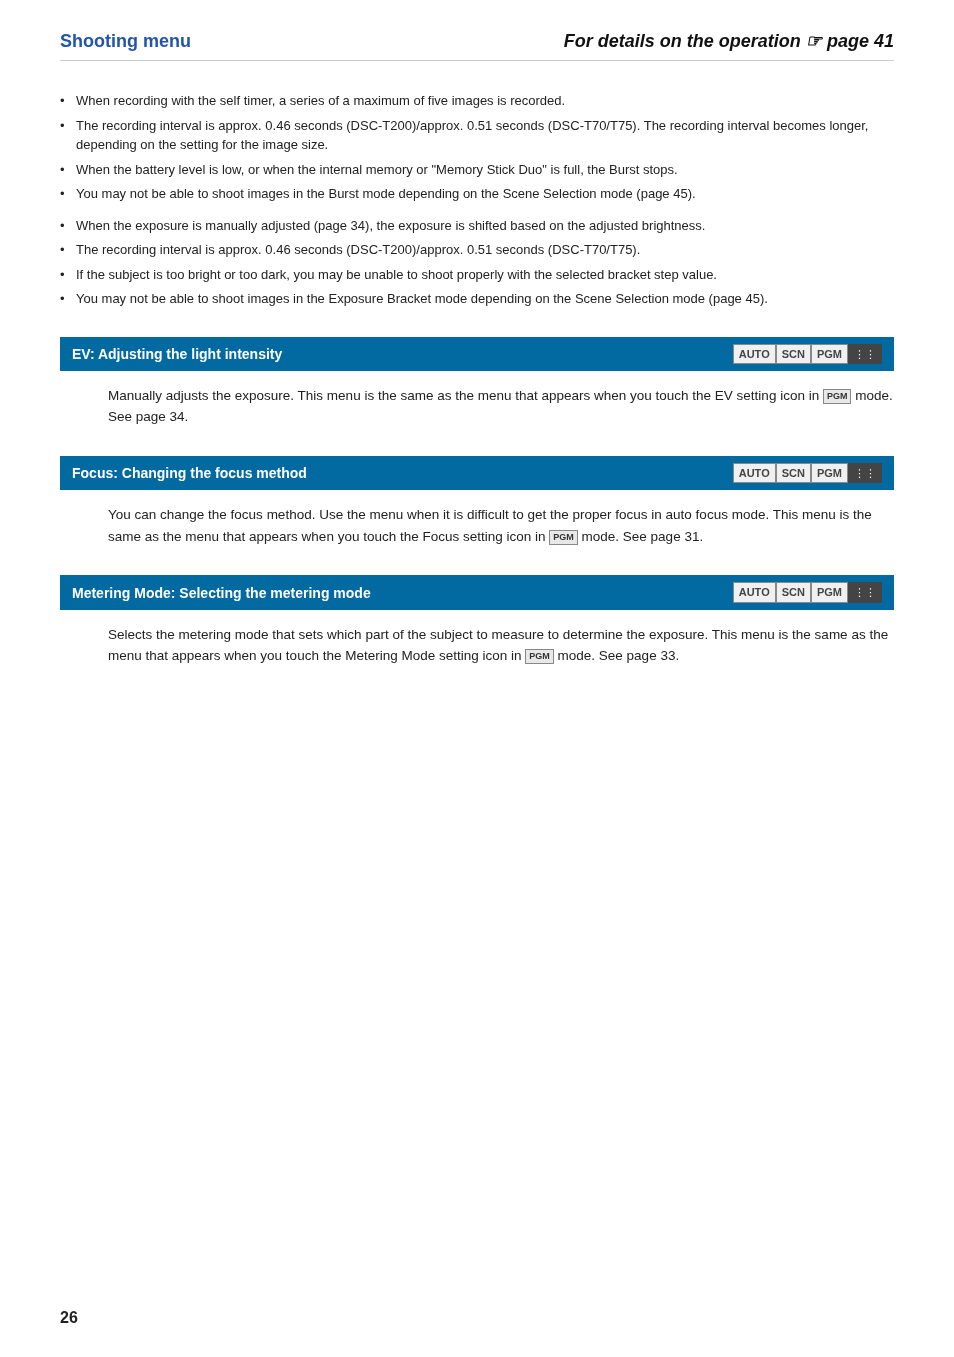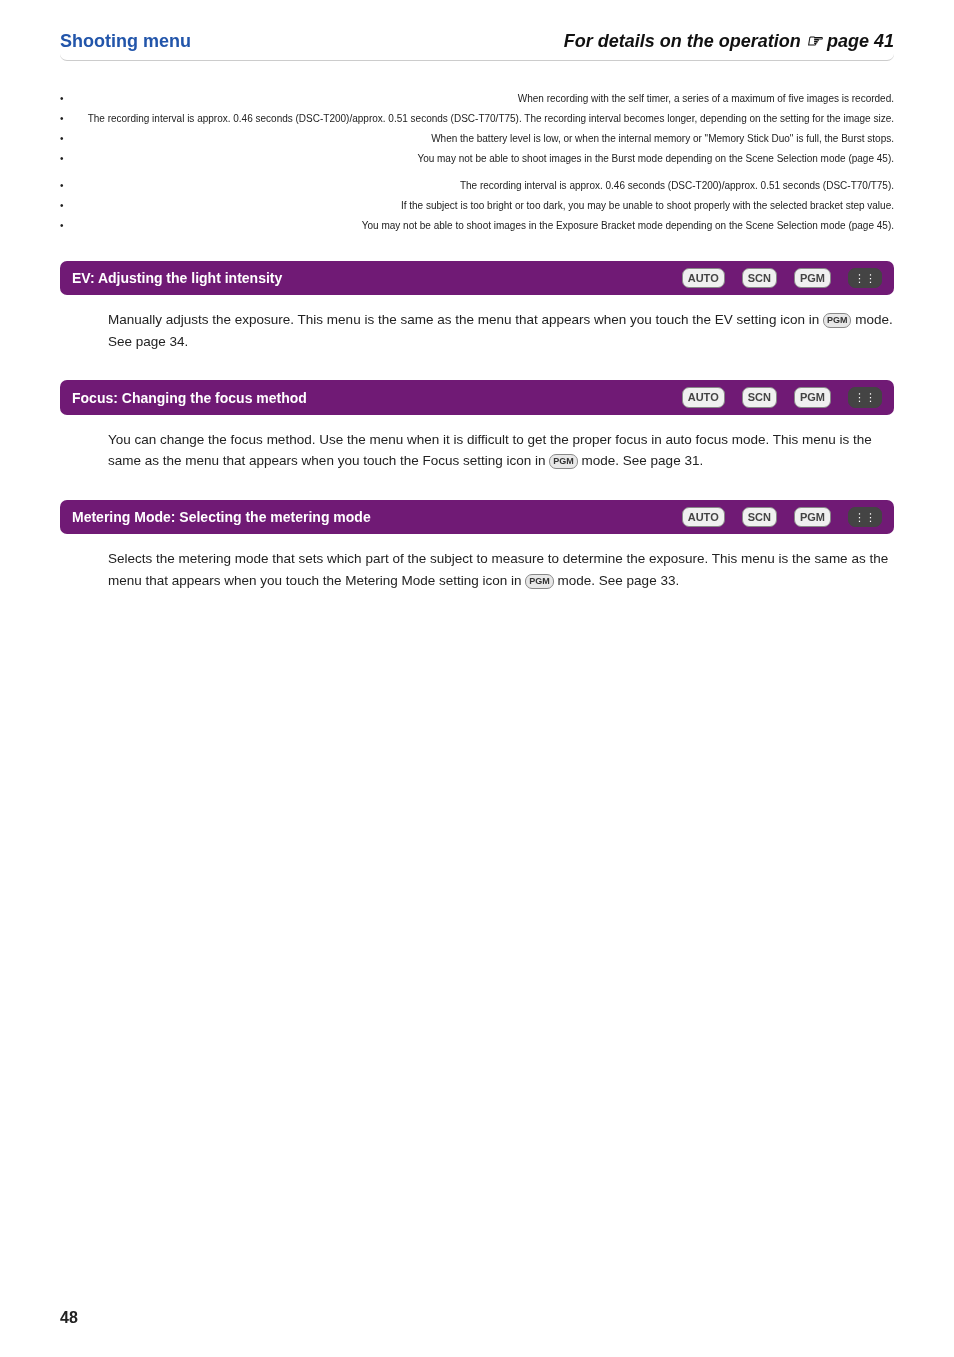--- a/index.html
+++ b/index.html
@@ -1,15 +1,15 @@
 <!DOCTYPE html>
 <html><head>
   <meta charset="utf-8">
   <style>
-    * { margin: 0; padding: 0; box-sizing: border-box; border-radius: 7px; }
+    * { margin: 0; padding: 0; box-sizing: border-box; }
 
     body {
       background: #ffffff;
       font-family: Arial, Helvetica, sans-serif;
       font-size: 13.5px;
       color: #222222;
       width: 954px;
       min-height: 1357px;
       position: relative;
     }
@@ -59,57 +59,56 @@
       list-style: none;
       padding: 0;
       margin: 0 0 12px 0;
     }
 
     .bullet-list li {
       padding-left: 16px;
       position: relative;
       margin-bottom: 5px;
       line-height: 1.5;
-      font-size: 10px;
-      text-align: right;
+      font-size: 13px;
     }
 
     .bullet-list li::before {
       content: "•";
       position: absolute;
       left: 0;
       top: 0;
     }
 
     
     .feature-section {
       margin-top: 28px;
       margin-bottom: 20px;
     }
 
     .feature-header {
-      background-color: #701a75;
+      background-color: #0369a1;
       color: #ffffff;
       padding: 7px 12px;
       display: flex;
       justify-content: space-between;
       align-items: center;
       margin-bottom: 14px;
     }
 
     .feature-title {
       font-size: 14px;
       font-weight: bold;
       color: #ffffff;
     }
 
     .mode-badges {
       display: flex;
       align-items: flex-start;
-      gap: 17px;
+      gap: 0px;
     }
 
     .badge {
       border: 1px solid #888888;
       padding: 2px 5px;
       font-size: 11px;
       font-weight: bold;
       color: #444444;
       background: #f0f0f0;
       line-height: 1.3;
@@ -168,20 +167,21 @@
   </div>
 
   <ul class="bullet-list">
     <li>When recording with the self timer, a series of a maximum of five images is recorded.</li>
     <li>The recording interval is approx. 0.46 seconds (DSC-T200)/approx. 0.51 seconds (DSC-T70/T75). The recording interval becomes longer, depending on the setting for the image size.</li>
     <li>When the battery level is low, or when the internal memory or "Memory Stick Duo" is full, the Burst stops.</li>
     <li>You may not be able to shoot images in the Burst mode depending on the Scene Selection mode (page 45).</li>
   </ul>
 
   <ul class="bullet-list">
+    <li>When the exposure is manually adjusted (page 34), the exposure is shifted based on the adjusted brightness.</li>
     <li>The recording interval is approx. 0.46 seconds (DSC-T200)/approx. 0.51 seconds (DSC-T70/T75).</li>
     <li>If the subject is too bright or too dark, you may be unable to shoot properly with the selected bracket step value.</li>
     <li>You may not be able to shoot images in the Exposure Bracket mode depending on the Scene Selection mode (page 45).</li>
   </ul>
 
   <div class="feature-section">
     <div class="feature-header">
       <span class="feature-title">EV: Adjusting the light intensity</span>
       <div class="mode-badges">
         <span class="badge">AUTO</span>
@@ -224,15 +224,15 @@
         <span class="badge-dark">⋮⋮</span>
       </div>
     </div>
     <div class="feature-body">
       <span>Selects the metering mode that sets which part of the subject to measure to determine the exposure. This menu is the same as the menu that appears when you touch the Metering Mode setting icon in</span>
       <span class="pgm-icon">PGM</span>
       <span>mode. See page 33.</span>
     </div>
   </div>
 
-  <div class="page-number">48</div>
+  <div class="page-number">26</div>
 
 </div>
 
 </body></html>

